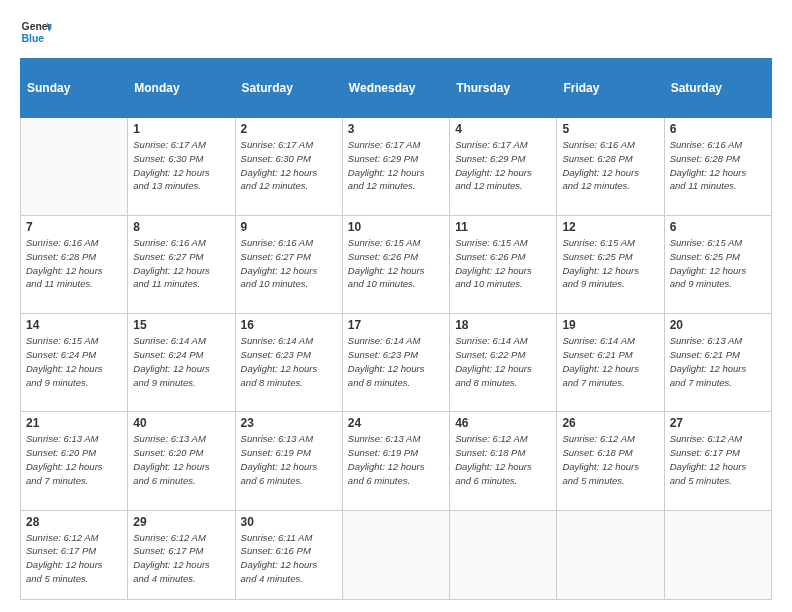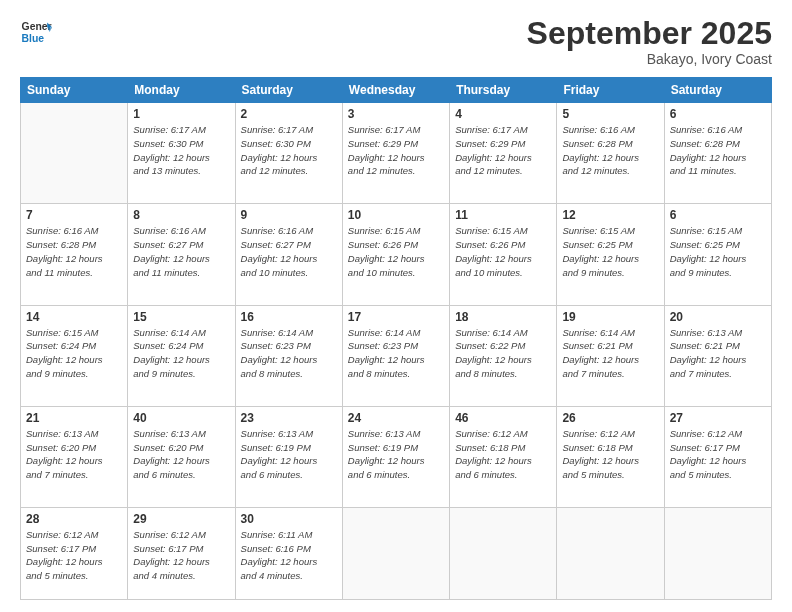--- a/index.html
+++ b/index.html
@@ -50,21 +50,21 @@
     .calendar {
       flex: 1;
       border-collapse: collapse;
       width: 100%;
       border: 1px solid #ccc;
     }
     .calendar th {
       background-color: #2d7fc1;
       color: #fff;
       text-align: left;
-      padding: 5px 6px;
+      padding: 22px 6px;
       font-size: 12px;
       font-weight: bold;
       border: 1px solid #2d7fc1;
     }
     .calendar td {
       vertical-align: top;
       padding: 4px 5px;
       border: 1px solid #ccc;
       width: calc(100% / 7);
       height: 88px;
@@ -95,24 +95,20 @@
 
 <div class="page">
   <div class="header">
     <div class="logo">
       <svg class="logo-icon" viewBox="0 0 40 40" xmlns="http://www.w3.org/2000/svg">
         <text x="2" y="18" font-size="13" font-weight="bold" fill="#333" font-family="Arial">General</text>
         <text x="2" y="32" font-size="13" font-weight="bold" fill="#1a7abf" font-family="Arial">Blue</text>
         <polygon points="34,8 40,14 34,14" fill="#1a7abf"></polygon>
         <polygon points="34,14 40,14 37,20" fill="#1a7abf" opacity="0.7"></polygon>
       </svg>
-    </div>
-    <div class="title-section">
-      <div class="month-title">September 2025</div>
-      <div class="subtitle">Bakayo, Ivory Coast</div>
     </div>
   </div>
 
   <table class="calendar">
     <thead>
       <tr>
         <th>Sunday</th>
         <th>Monday</th>
         <th>Saturday</th>
         <th>Wednesday</th>

